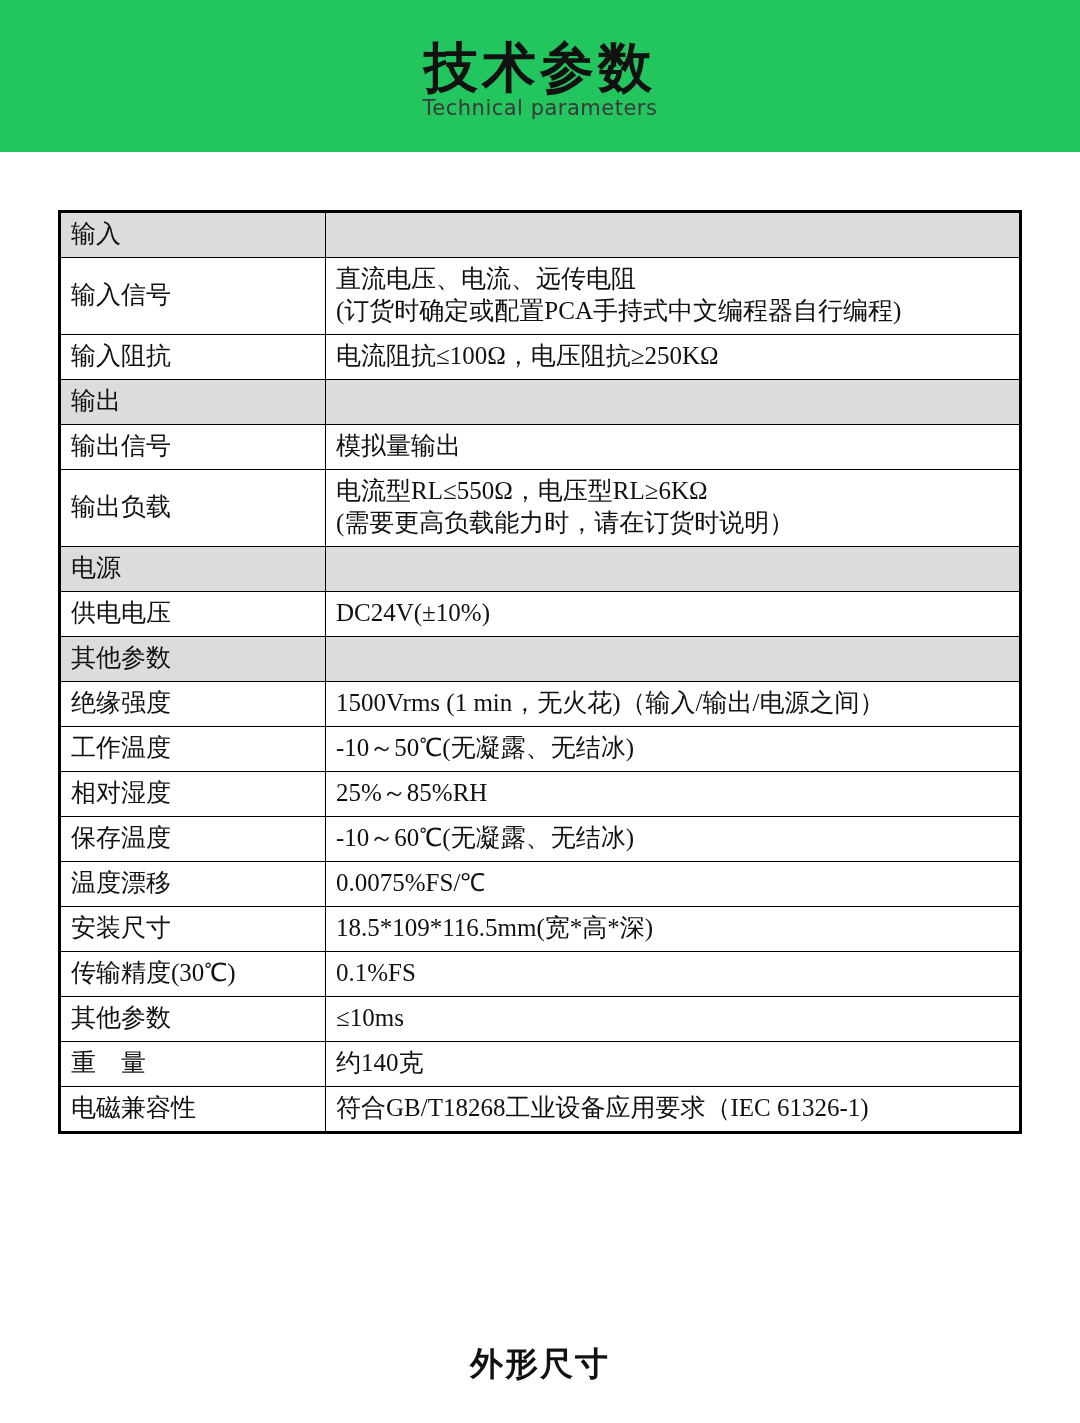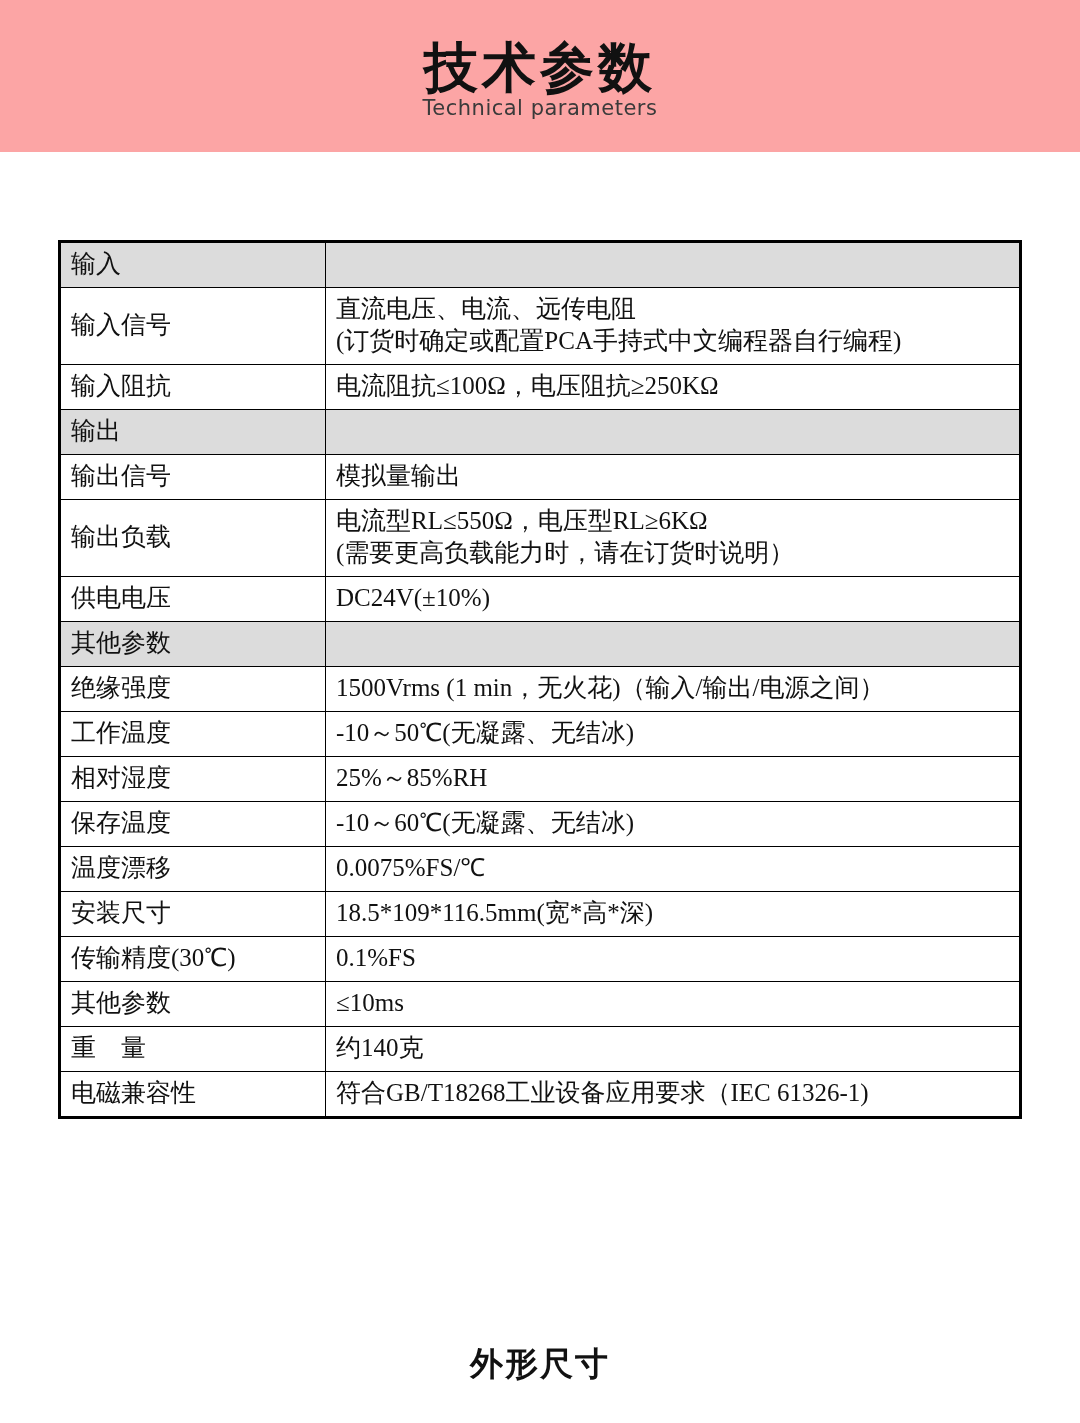--- a/index.html
+++ b/index.html
@@ -13,21 +13,21 @@
     font-family: "Liberation Serif", serif;
     color: #111111;
     position: relative;
     overflow: hidden;
   }
 
   
   .banner {
     width: 1080px;
     height: 152px;
-    background: #fca5a5;
+    background: #22c55e;
     display: flex;
     flex-direction: column;
     align-items: center;
     justify-content: center;
     box-sizing: border-box;
     padding-top: 8px;
   }
   .banner-title {
     font-family: "DejaVu Sans", sans-serif;
     font-size: 54px;
@@ -39,21 +39,21 @@
   .banner-sub {
     font-family: "DejaVu Sans", sans-serif;
     font-size: 21px;
     font-weight: 400;
     color: #3a3a3a;
     letter-spacing: 0.5px;
   }
 
   
   .table-wrap {
-    margin: 88px auto 0 auto;
+    margin: 58px auto 0 auto;
     width: 964px;
   }
   table.spec {
     border-collapse: collapse;
     width: 100%;
     table-layout: fixed;
     border: 3px solid #000000;
   }
   table.spec td {
     border: 1px solid #000000;
@@ -134,20 +134,24 @@
             <span class="val-line">模拟量输出</span>
           </td>
         </tr>
         <tr>
           <td class="label">输出负载</td>
           <td class="value">
             <span class="val-line">电流型RL≤550Ω，电压型RL≥6KΩ</span>
             <span class="val-line">(需要更高负载能力时，请在订货时说明）</span>
           </td>
         </tr>
+        <tr class="section">
+          <td class="label">电源</td>
+          <td class="value"></td>
+        </tr>
         <tr>
           <td class="label">供电电压</td>
           <td class="value">
             <span class="val-line">DC24V(±10%)</span>
           </td>
         </tr>
         <tr class="section">
           <td class="label">其他参数</td>
           <td class="value"></td>
         </tr>

